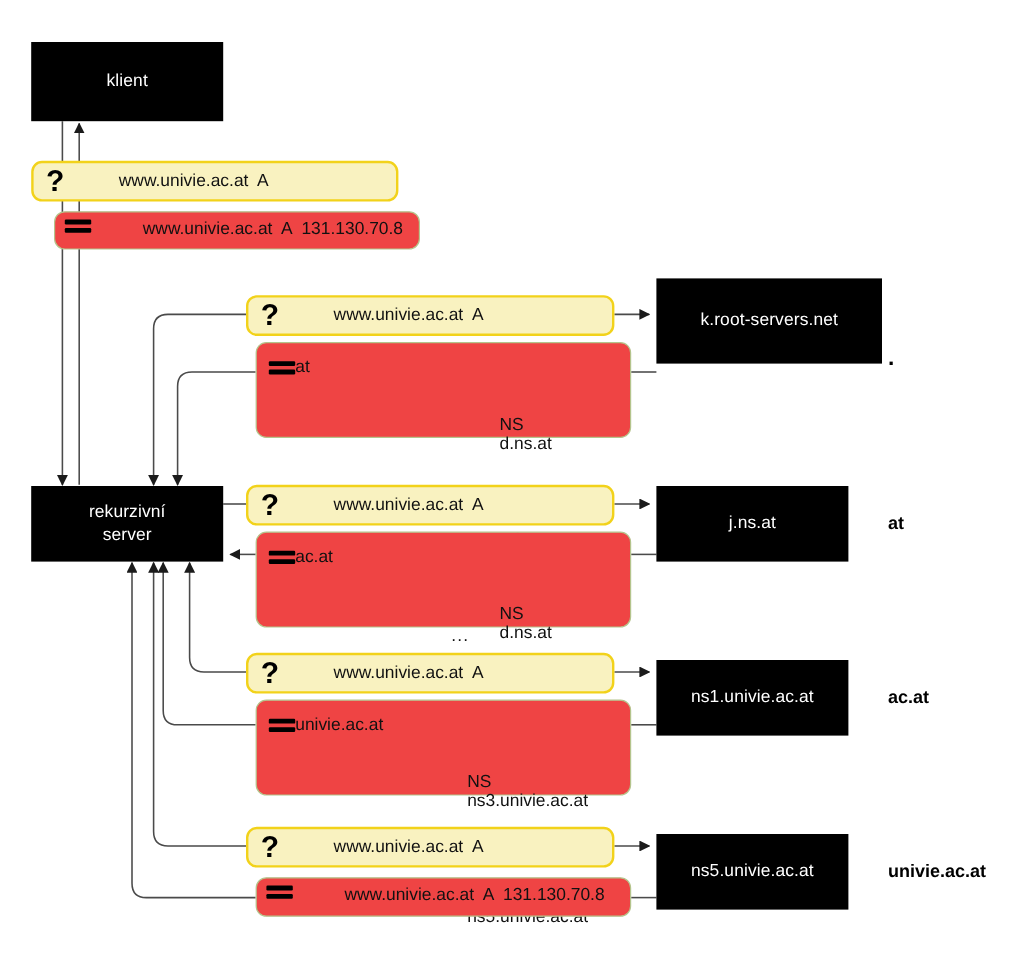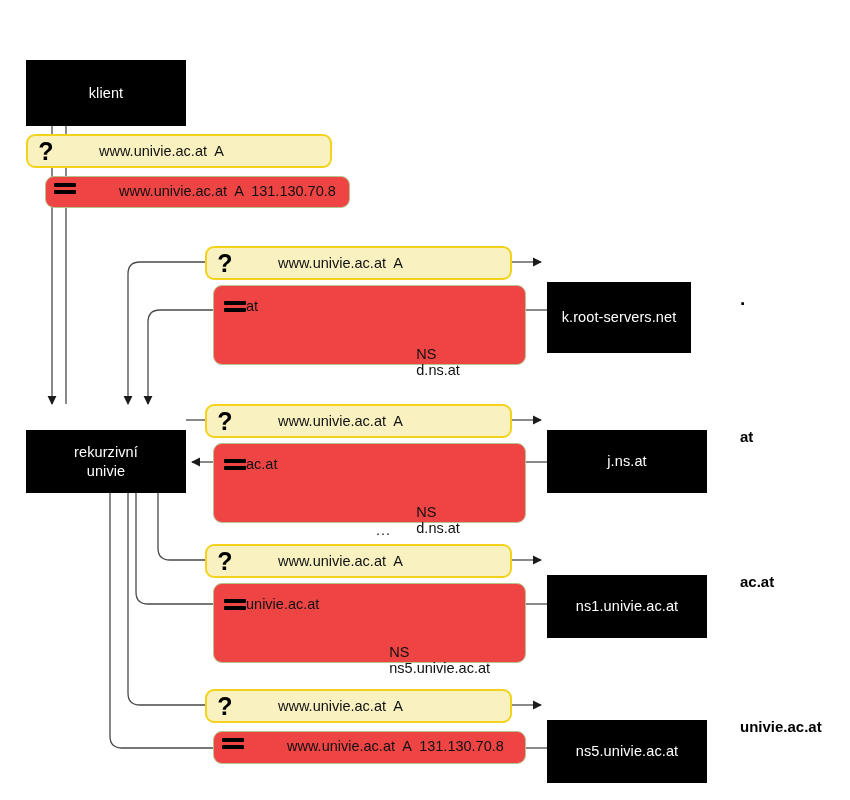--- a/index.html
+++ b/index.html
@@ -27,21 +27,20 @@
     color:#ffffff;
     display:flex;
     align-items:center;
     justify-content:center;
     text-align:center;
     font-size:14.5px;
     line-height:1.25;
     letter-spacing:.1px;
     box-sizing:border-box;
     z-index:3;
-    margin-top:25px;
   }
   .host.two-line{ font-size:14.5px; }
   
   .zone{
     position:absolute;
     font-weight:bold;
     font-size:15px;
     color:#000000;
     white-space:nowrap;
     z-index:3;
@@ -146,24 +145,24 @@
       <path d="M 547 748 L 526 748"></path>
     </g>
   </svg>
 
   <div class="host" style="left:26px; top:35px; width:160px; height:66px;">
     <span>klient</span>
   </div>
 
   <div class="host two-line" style="left:26px; top:405px; width:160px; height:63px; flex-direction:column;">
     <span>rekurzivní</span>
-    <span>univie</span>
-  </div>
-
-  <div class="host" style="left:547px; top:257px; width:144px; height:71px;">
+    <span>server</span>
+  </div>
+
+  <div class="host" style="left:547px; top:232px; width:188px; height:71px;">
     <span>k.root-servers.net</span>
   </div>
   <div class="zone root" style="left:740px; top:295px;">.</div>
 
   <div class="host" style="left:547px; top:405px; width:160px; height:63px;">
     <span>j.ns.at</span>
   </div>
   <div class="zone" style="left:740px; top:428px;">at</div>
 
   <div class="host" style="left:547px; top:550px; width:160px; height:63px;">
@@ -245,20 +244,24 @@
 
   <div class="bubble answer" style="left:213px; top:583px; width:313px; height:80px; padding:12px 10px 0 10px;">
     <span class="glyph eq">
       <span class="eqbars"><i></i><i></i></span>
     </span>
     <span class="rec">
       <span class="owner" style="width:103px;">univie.ac.at</span>
       <span class="rrs">
         <span class="line">
           <span class="ty" style="width:34px;">NS</span>
+          <span>ns3.univie.ac.at</span>
+        </span>
+        <span class="line">
+          <span class="ty" style="width:34px;">NS</span>
           <span>ns5.univie.ac.at</span>
         </span>
         
       </span>
     </span>
   </div>
 
   <div class="bubble query" style="left:205px; top:689px; width:307px; height:34px; padding:3px 10px 0 8px;">
     <span class="glyph q">?</span>
     <span class="btxt" style="padding-top:4px;">www.univie.ac.at  A</span>

